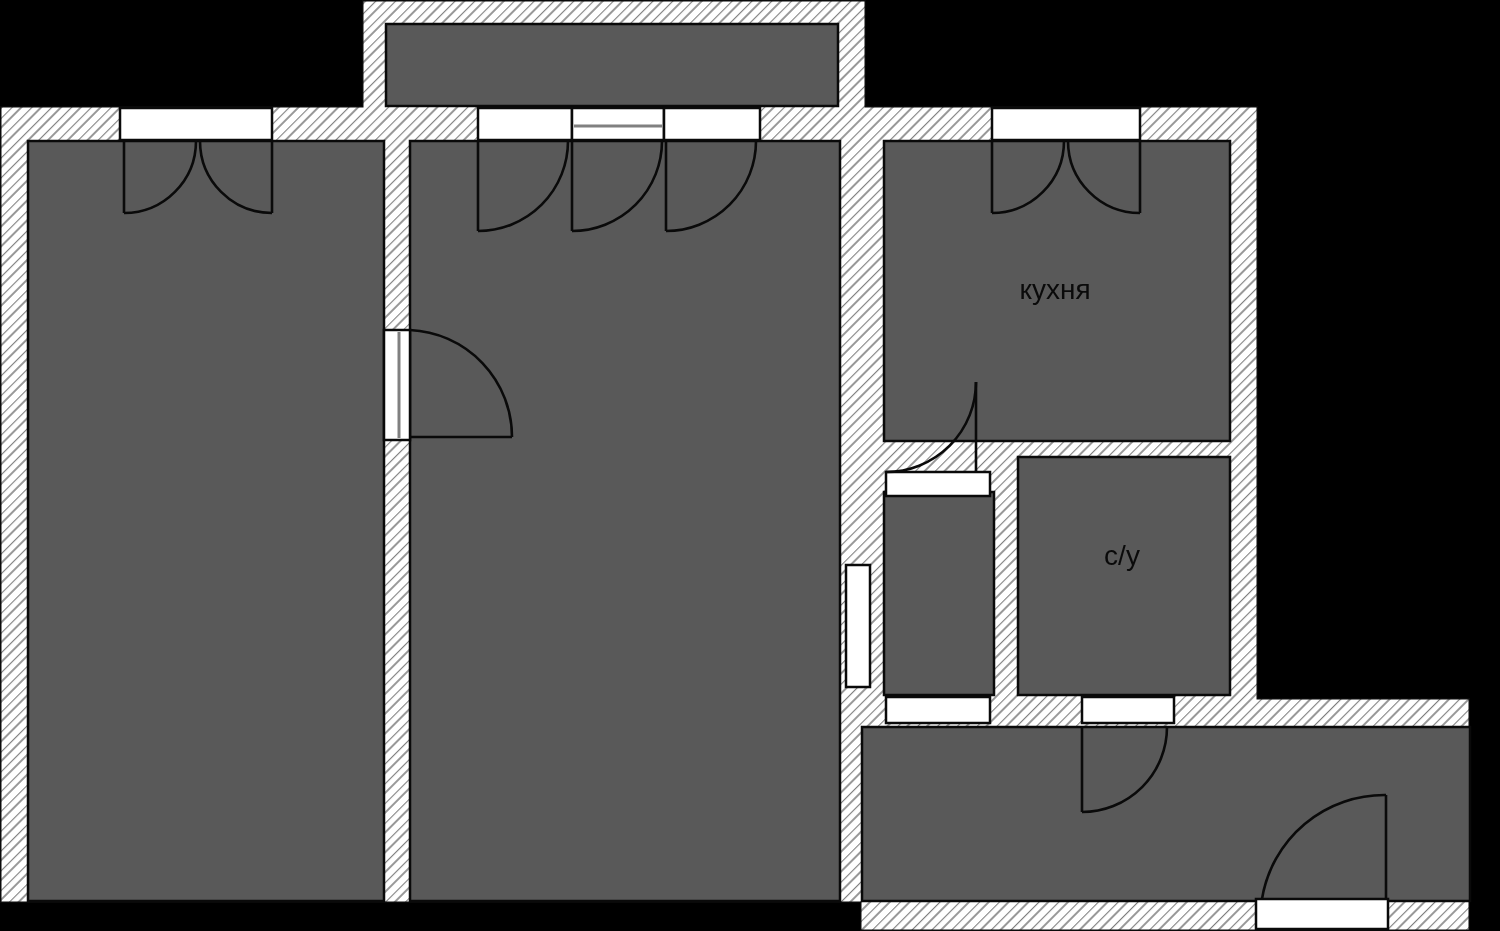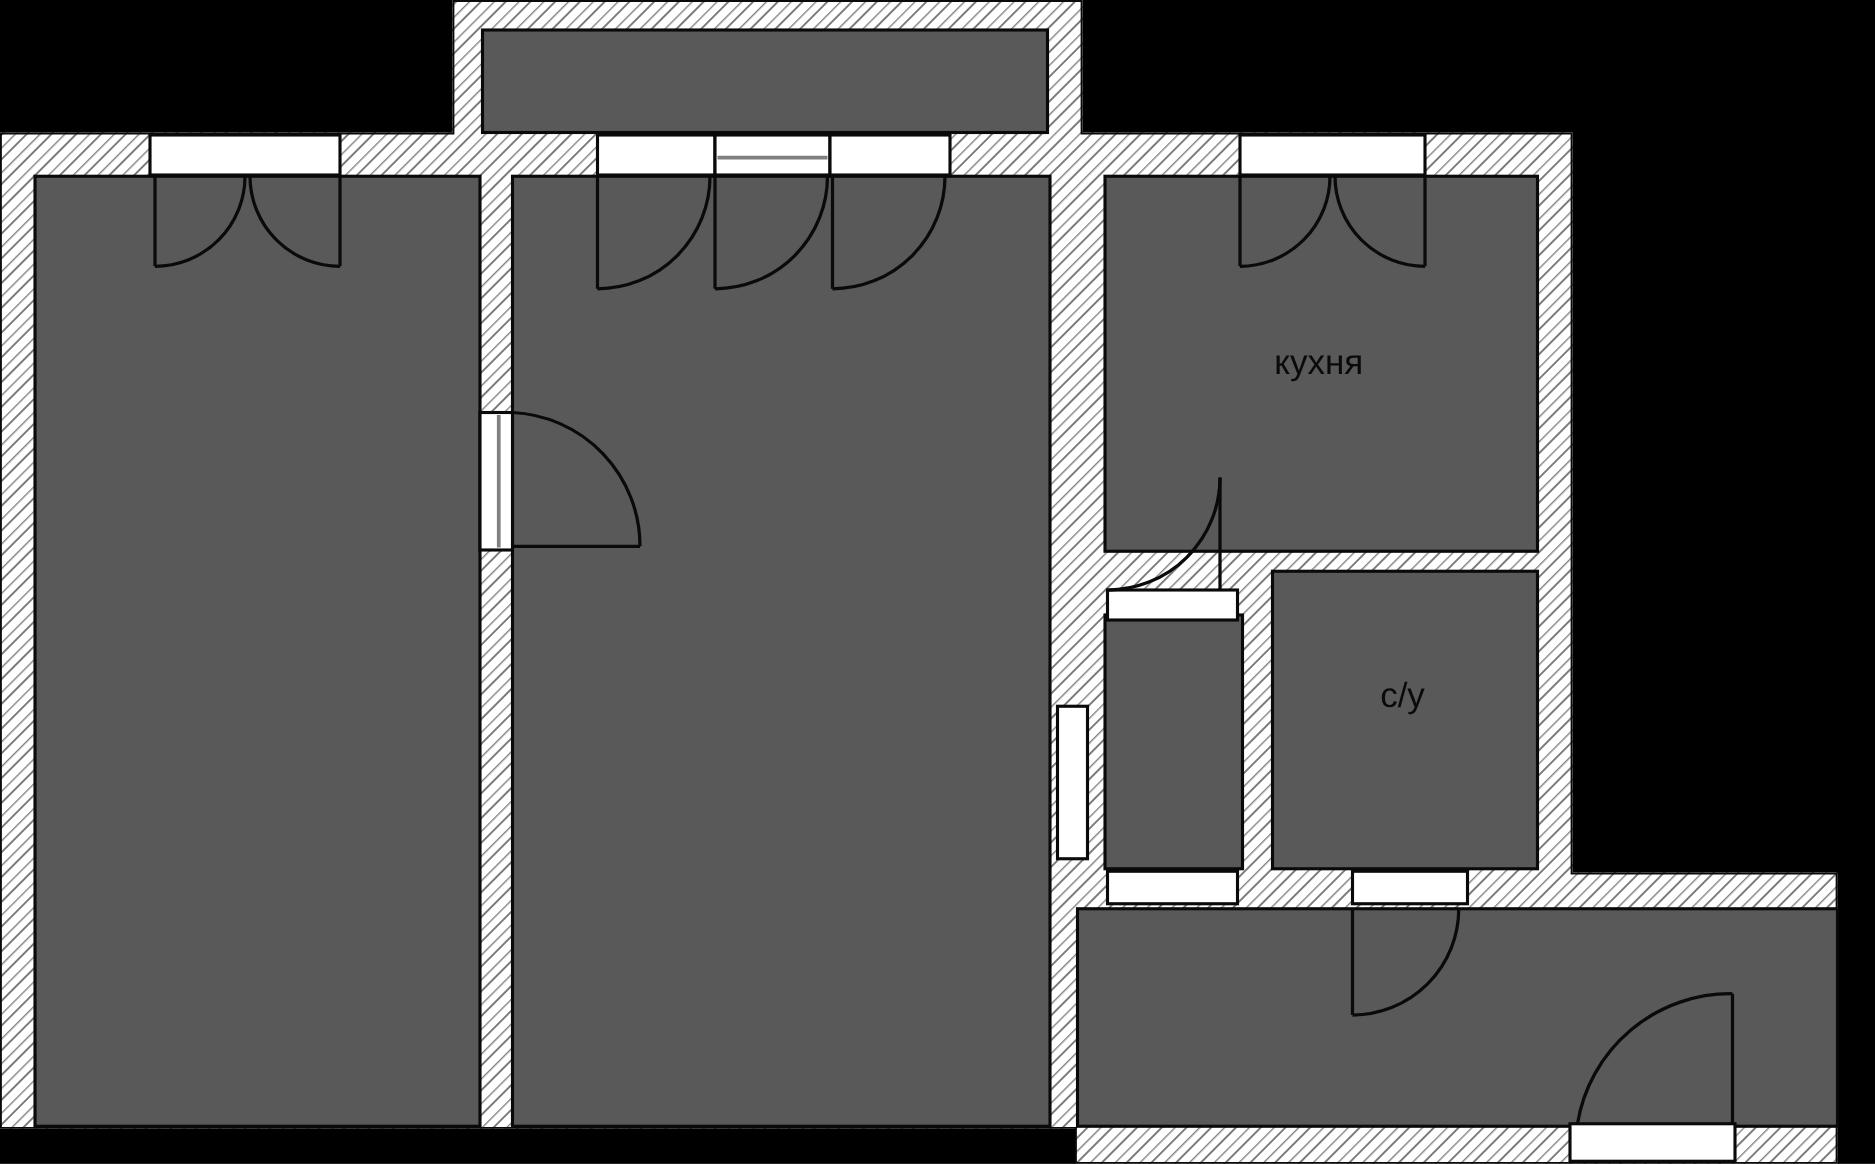--- a/index.html
+++ b/index.html
@@ -10,21 +10,21 @@
   body {
     width: 1500px;
     height: 931px;
     overflow: hidden;
     font-family: "Liberation Sans", sans-serif;
   }
   #plan-root {
     position: relative;
     width: 1500px;
     height: 931px;
-    background: #737373;
+    background: #fdba74;
   }
   svg#floorplan {
     display: block;
     width: 1500px;
     height: 931px;
   }
   .room-label {
     font-family: "Liberation Sans", sans-serif;
     font-size: 28px;
     fill: #0a0a0a;

